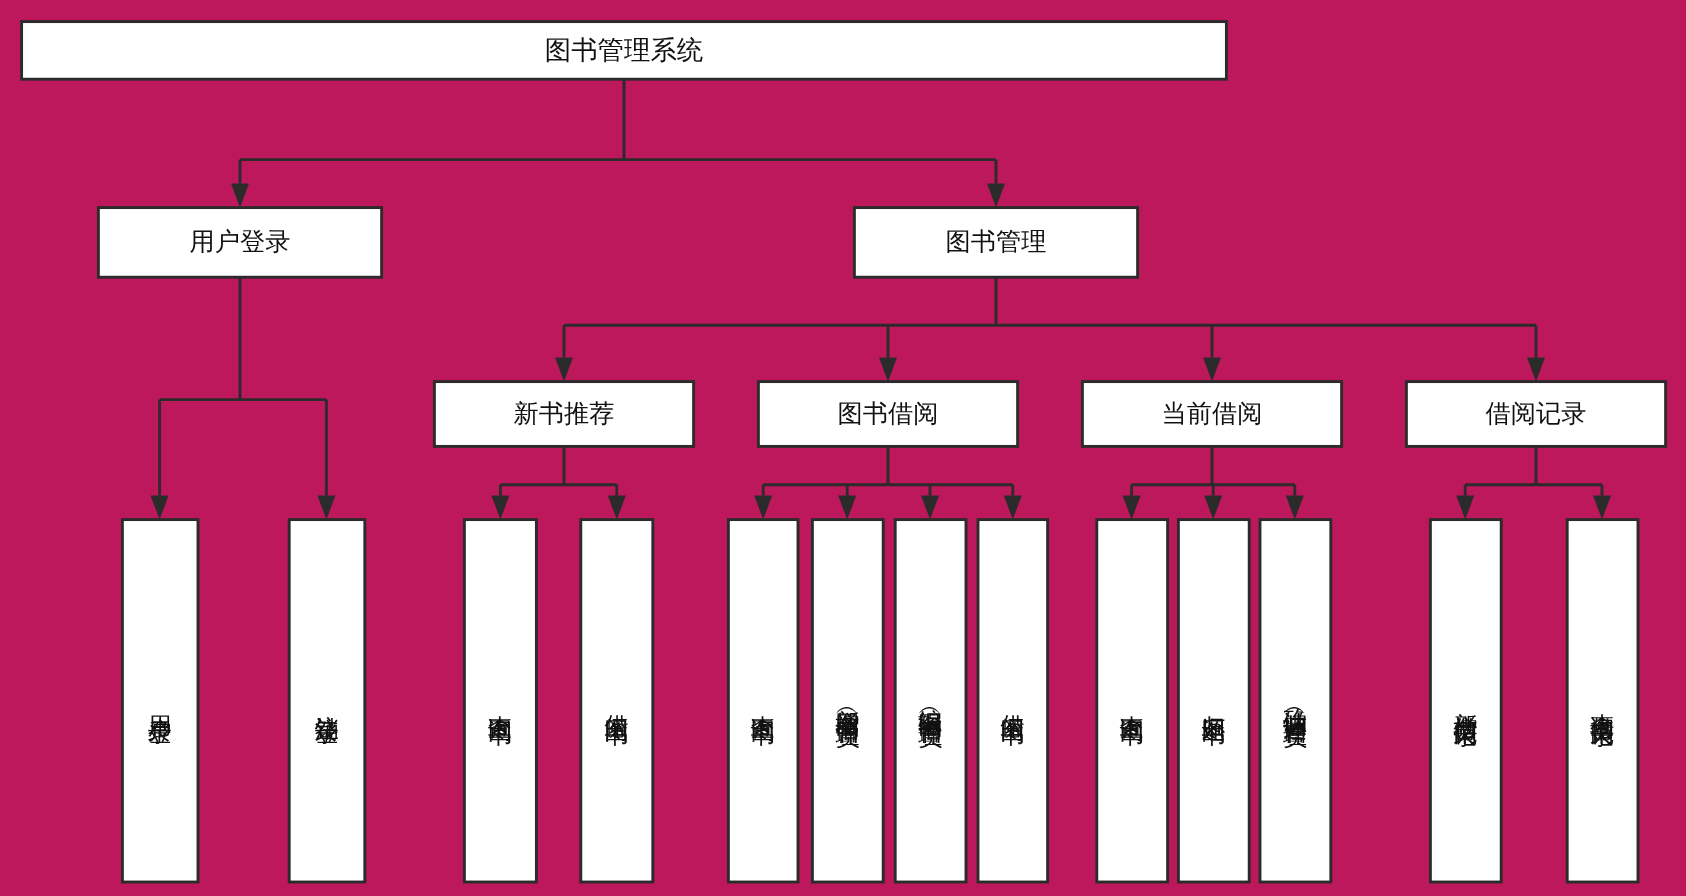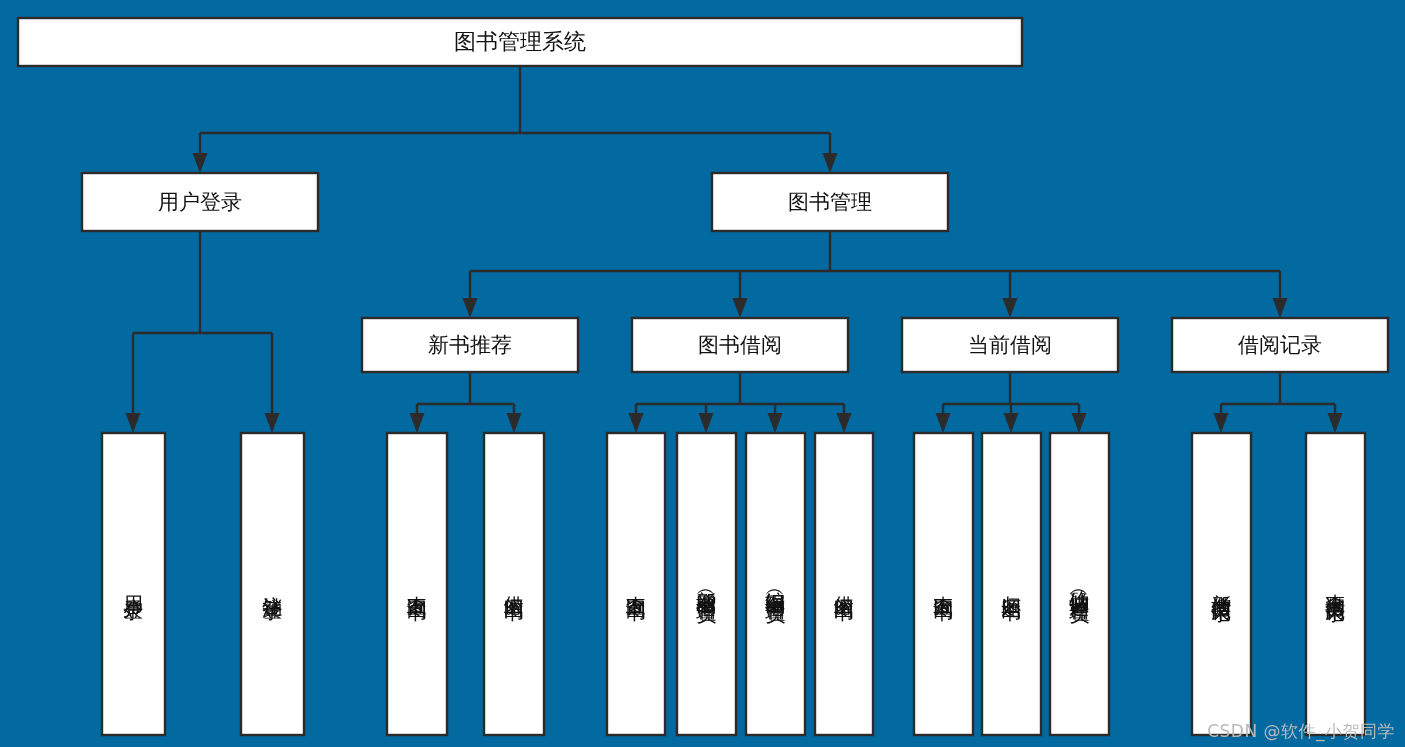--- a/index.html
+++ b/index.html
@@ -11,21 +11,21 @@
   body {
     width: 1405px;
     height: 747px;
     font-family: "DejaVu Sans", "Liberation Sans", sans-serif;
     overflow: hidden;
   }
   #diagram-root {
     position: relative;
     width: 1405px;
     height: 747px;
-    background: #0369a1;
+    background: #be185d;
   }
   svg.diagram-canvas {
     position: absolute;
     left: 0;
     top: 0;
     width: 1405px;
     height: 747px;
     display: block;
   }
   .node-box {
@@ -210,14 +210,13 @@
         <span class="leaf-label">确认归还（管理员）</span>
       </div>
       <div class="leaf-label-wrap" style="left: 1192px; top: 433px; width: 59px; height: 302px;">
         <span class="leaf-label">新增借阅记录</span>
       </div>
       <div class="leaf-label-wrap" style="left: 1306px; top: 433px; width: 59px; height: 302px;">
         <span class="leaf-label">查询借阅记录</span>
       </div>
     </div>
 
-  <div class="watermark">CSDN @软件_小贺同学</div>
 </div>
 
 </body></html>

